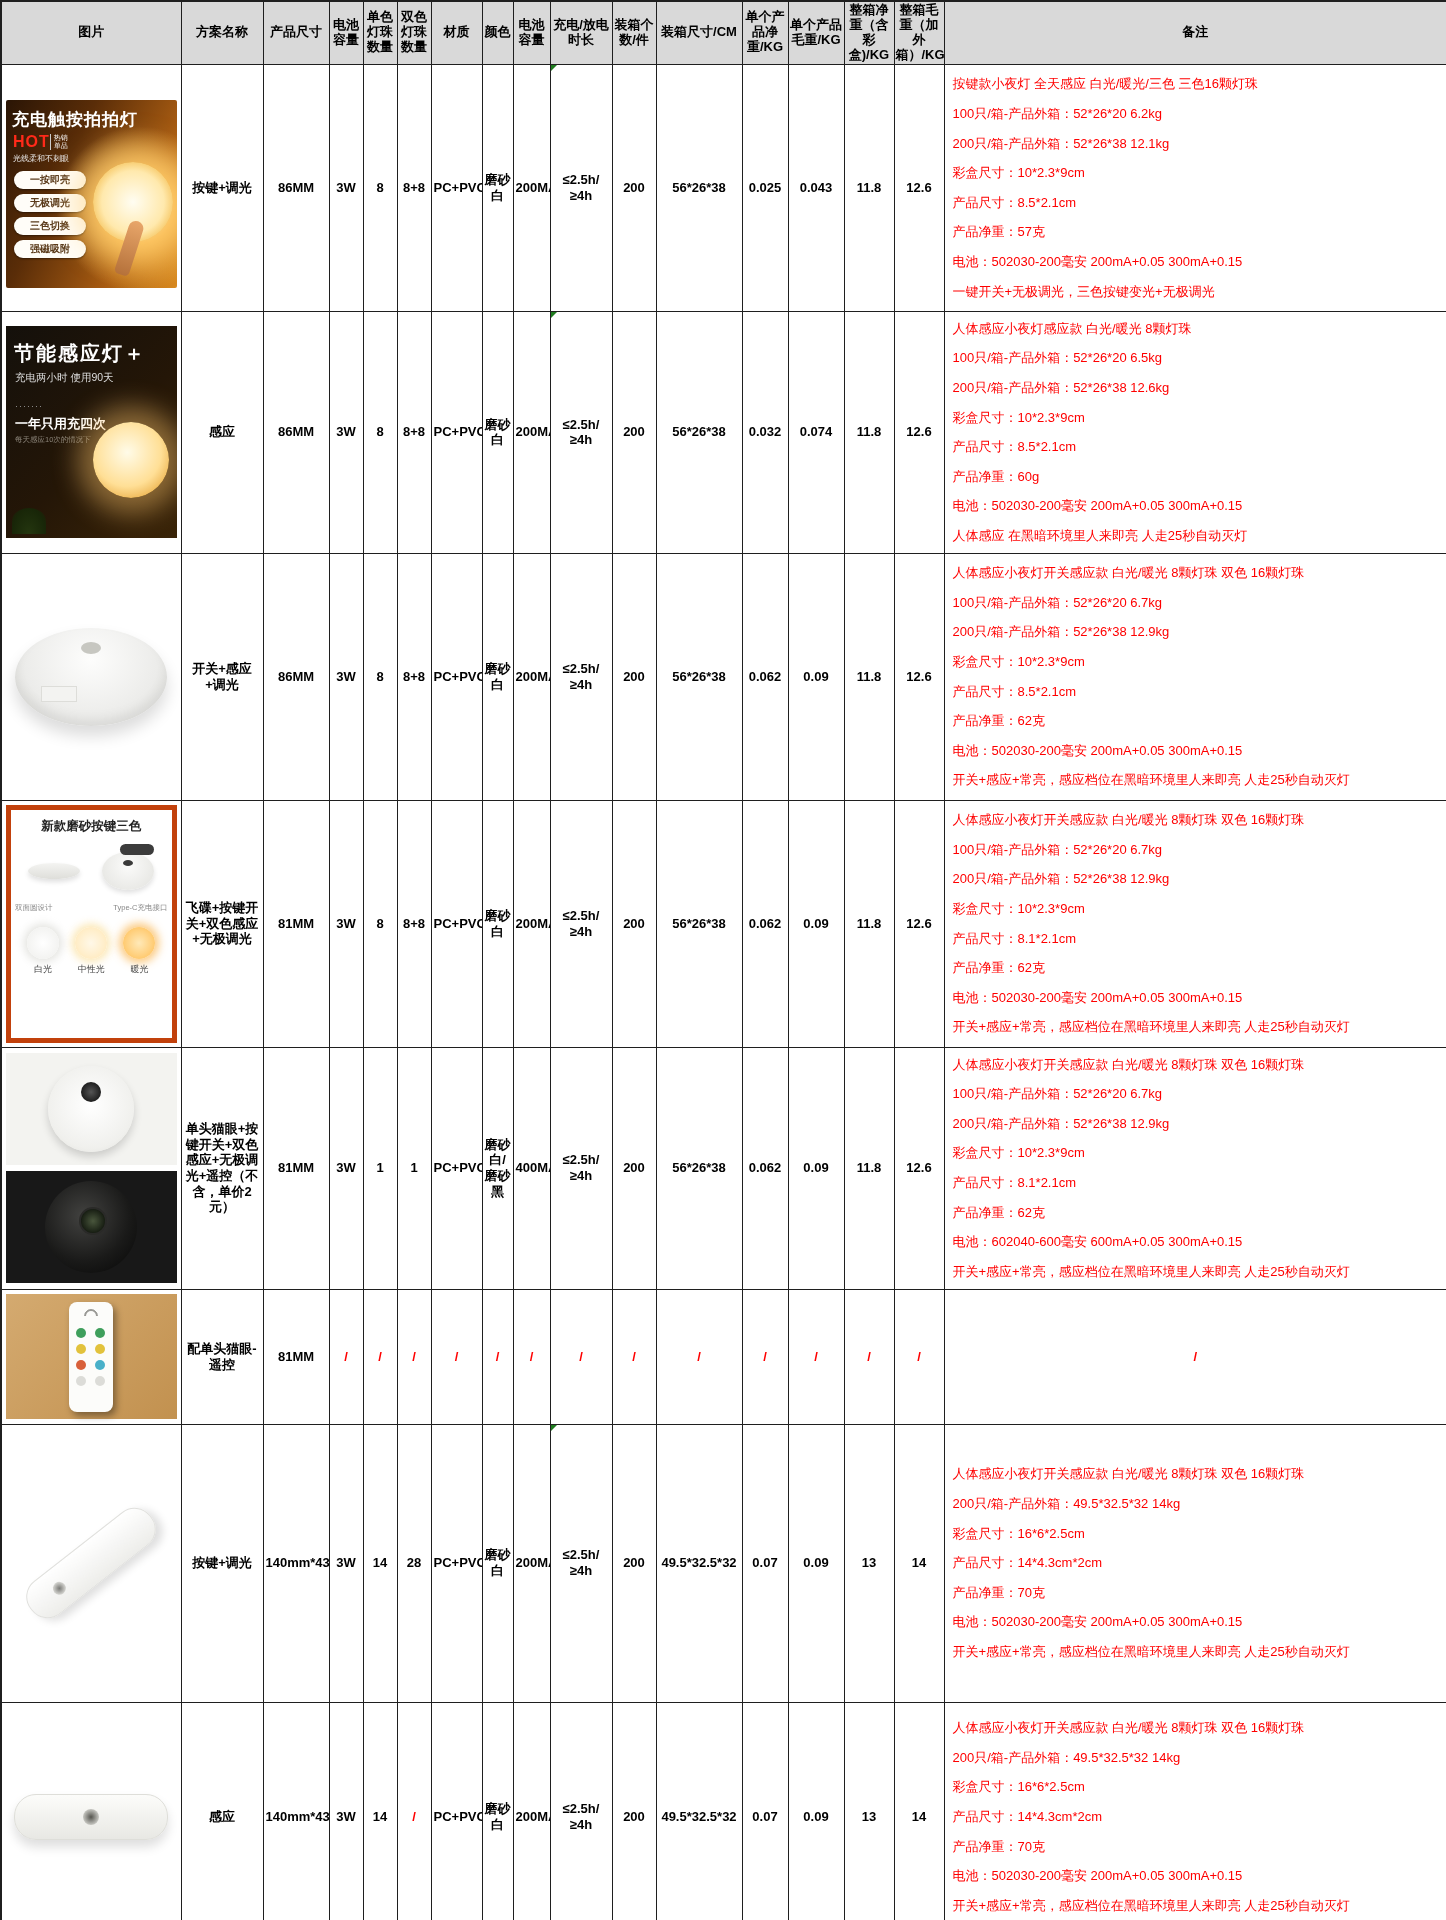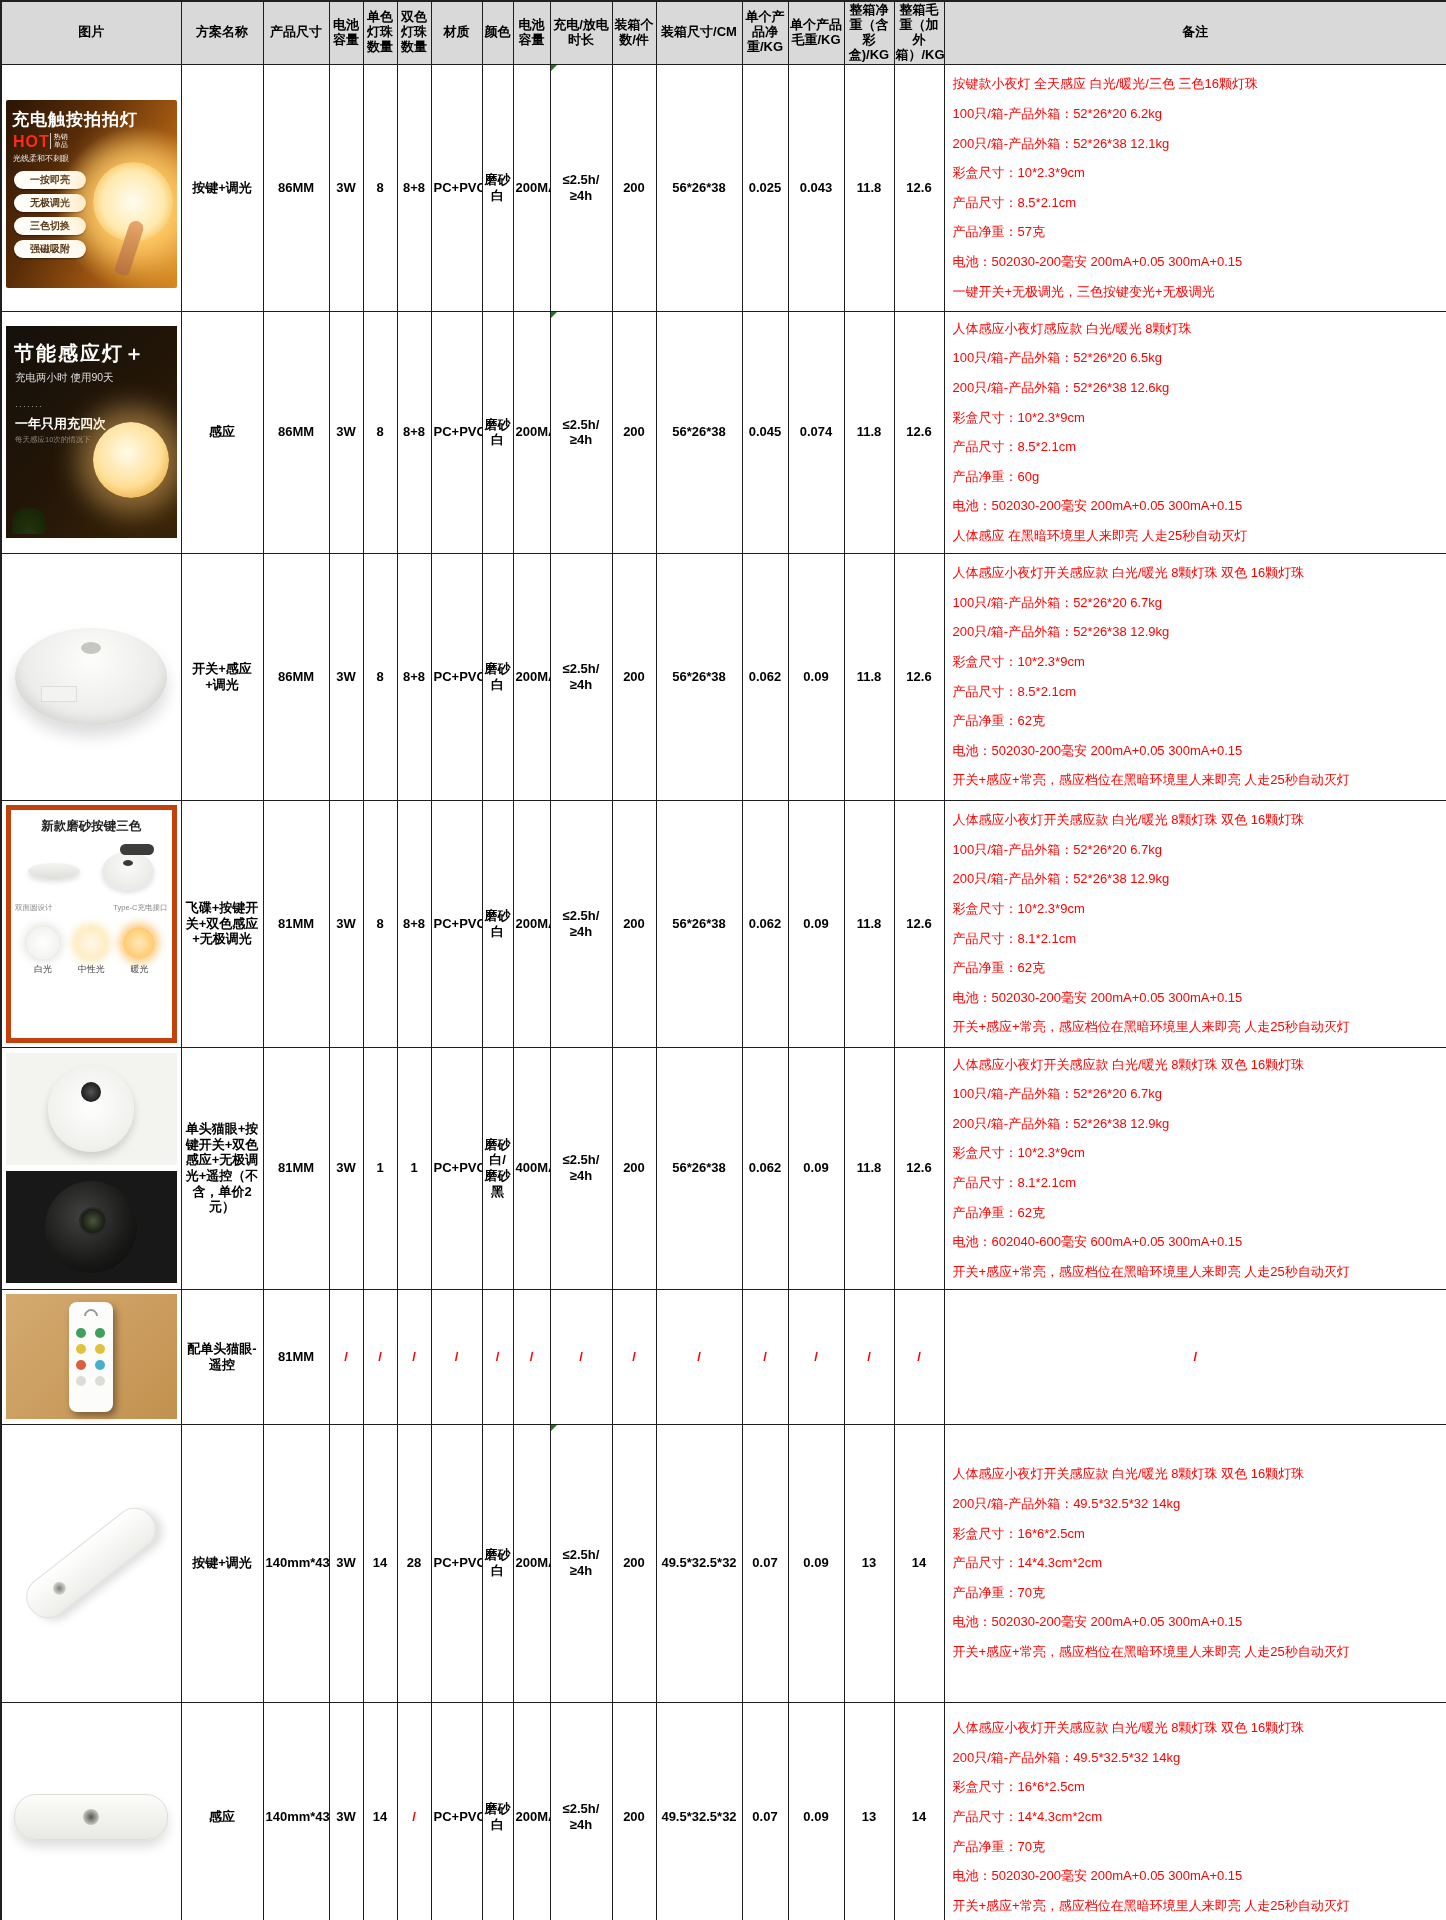--- a/index.html
+++ b/index.html
@@ -14,21 +14,21 @@
   td.remarks{vertical-align:middle;padding:2px 8px;}
   .remark-line{color:#ff0000;font-size:13px;line-height:1.2;padding:7px 0;text-align:left;}
   .remarks.center-slash{text-align:center;}
   .remarks .slash-only{color:#ff0000;font-size:13px;font-weight:bold;text-align:center;}
   .gmark{position:absolute;top:0;left:0;width:0;height:0;border-top:6px solid #1e7b1e;border-right:6px solid transparent;}
   
   .promo1{height:188px;border-radius:2px;position:relative;overflow:hidden;
     background:radial-gradient(circle at 78% 58%, #fff3cf 0%, #f7b64a 20%, rgba(247,182,74,0) 48%),
     linear-gradient(115deg,#2a1505 0%,#5a2d08 35%,#a85c12 72%,#d88a20 100%);margin-top:12px;}
   .p1-title{color:#fff;font-size:17px;font-weight:bold;padding:8px 6px 2px;letter-spacing:1px;white-space:nowrap;}
-  .p1-hotrow{display:flex;align-items:flex-start;gap:0;padding:0 7px;}
+  .p1-hotrow{display:flex;align-items:center;gap:0;padding:0 7px;}
   .p1-hot{color:#ff2a1a;font-size:16px;font-weight:900;letter-spacing:1px;}
   .p1-hs{color:#fff;font-size:7px;line-height:1.15;border-left:1px solid #ccc;padding-left:3px;}
   .p1-sub{color:#eee;font-size:8px;padding:2px 7px 2px;}
   .p1-pill{background:#fffdf8;color:#5a3a1a;font-size:10px;font-weight:bold;border-radius:9px;
     padding:2px 0;margin:5px 0 0 8px;width:72px;text-align:center;box-shadow:0 1px 2px rgba(0,0,0,.45);}
   .p1-lamp{position:absolute;right:4px;top:62px;width:80px;height:80px;border-radius:50%;
     background:radial-gradient(circle,#fffdf2 0%,#ffe9ad 55%,#f5c35c 78%,rgba(245,195,92,0) 100%);
     box-shadow:0 0 28px 18px rgba(255,210,120,.55);}
   .p1-finger{position:absolute;right:40px;top:120px;width:15px;height:56px;border-radius:8px 8px 5px 5px;
     background:linear-gradient(#e8a66a,#b5713a);transform:rotate(18deg);}
@@ -210,21 +210,21 @@
     <td class="val">86MM</td>
     <td class="val">3W</td>
     <td class="val">8</td>
     <td class="val">8+8</td>
     <td class="val">PC+PVC</td>
     <td class="val">磨砂白</td>
     <td class="val">200MAH</td>
     <td class="val"><span class="gmark"></span><span>≤2.5h/≥4h</span></td>
     <td class="val">200</td>
     <td class="val">56*26*38</td>
-    <td class="val">0.045</td>
+    <td class="val">0.032</td>
     <td class="val">0.074</td>
     <td class="val">11.8</td>
     <td class="val">12.6</td>
     <td class="remarks">
             <div>
               <div class="remark-line">人体感应小夜灯感应款 白光/暖光 8颗灯珠</div>
               <div class="remark-line">100只/箱-产品外箱：52*26*20 6.5kg</div>
               <div class="remark-line">200只/箱-产品外箱：52*26*38 12.6kg</div>
               <div class="remark-line">彩盒尺寸：10*2.3*9cm</div>
               <div class="remark-line">产品尺寸：8.5*2.1cm</div>

